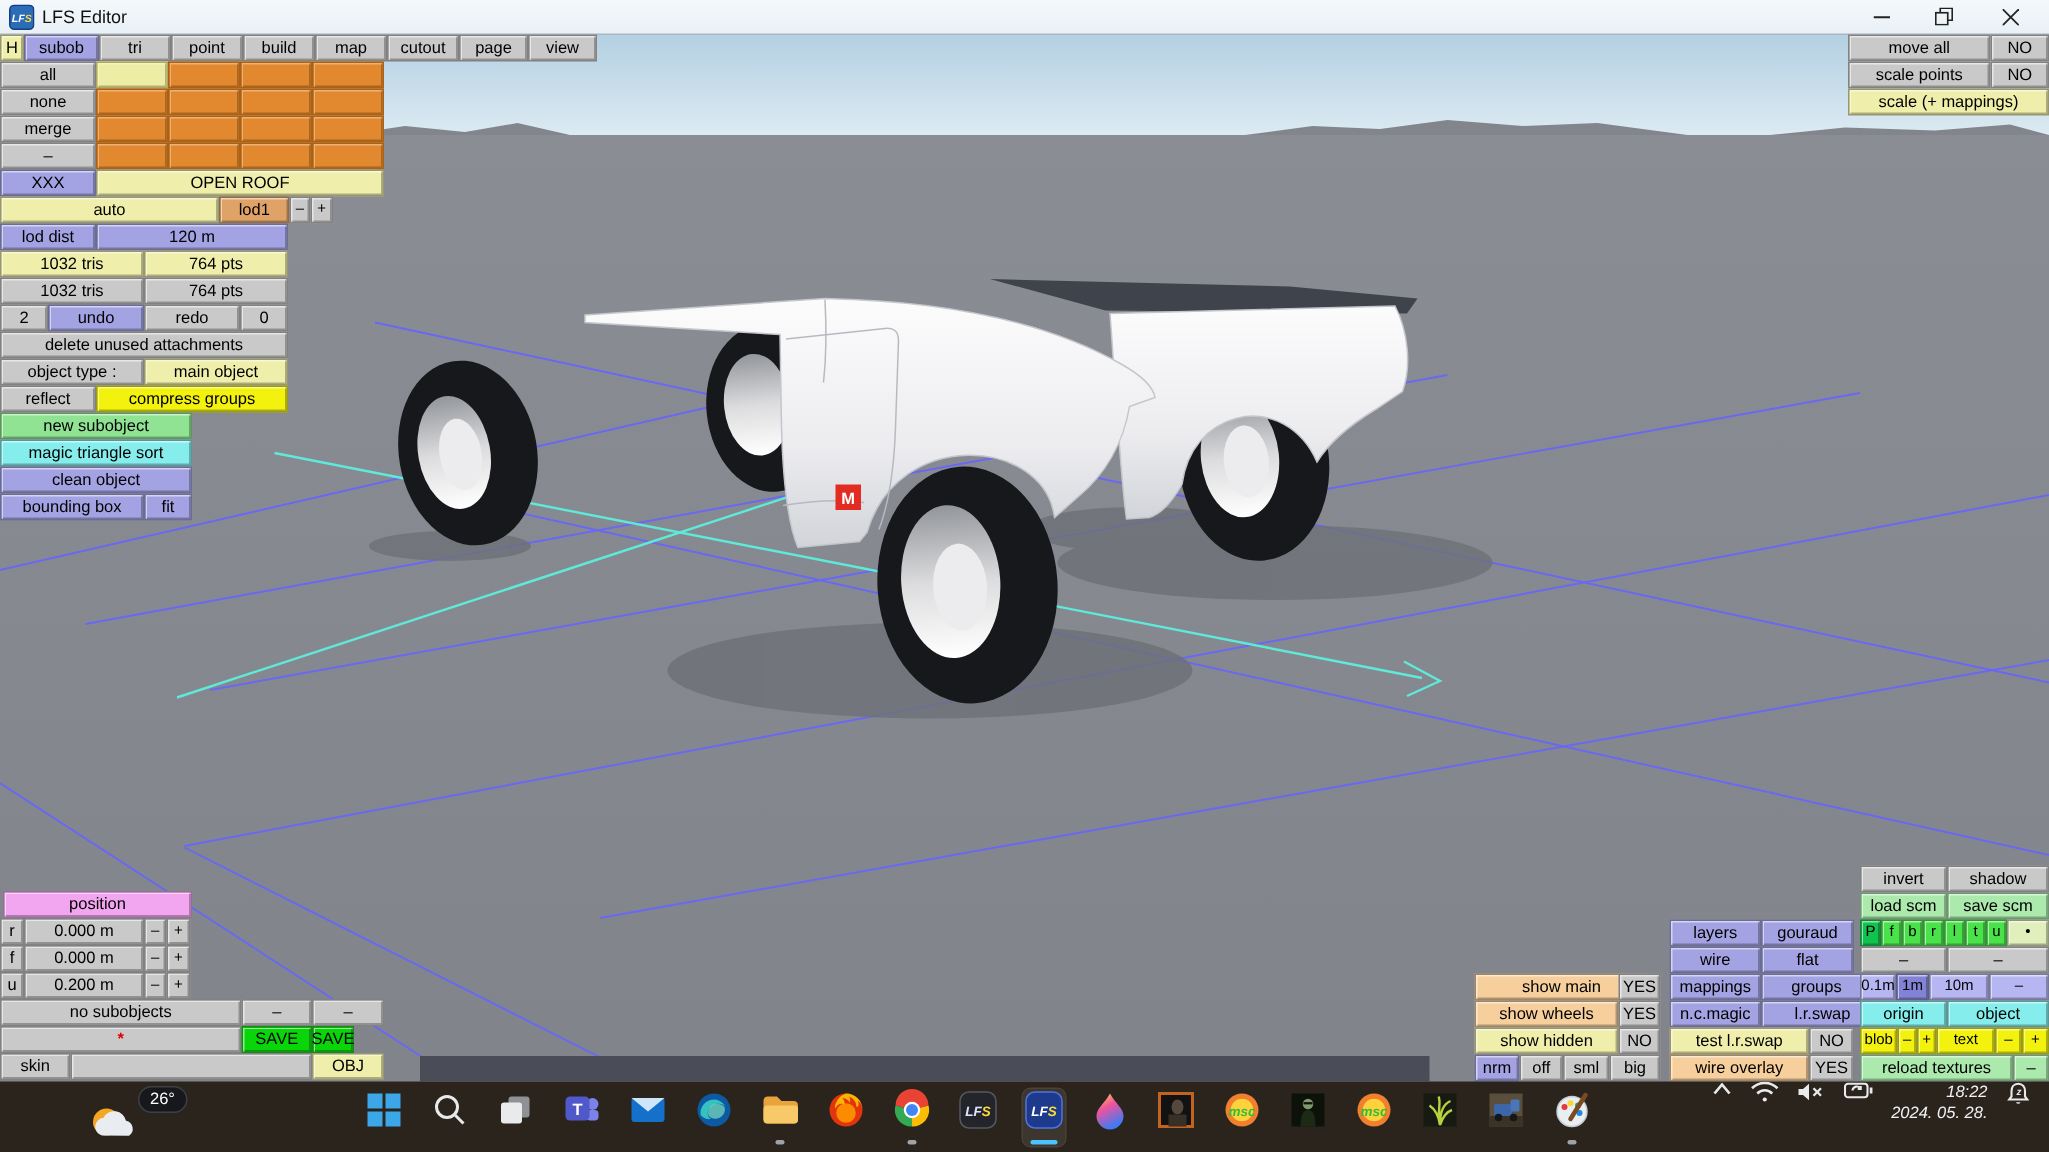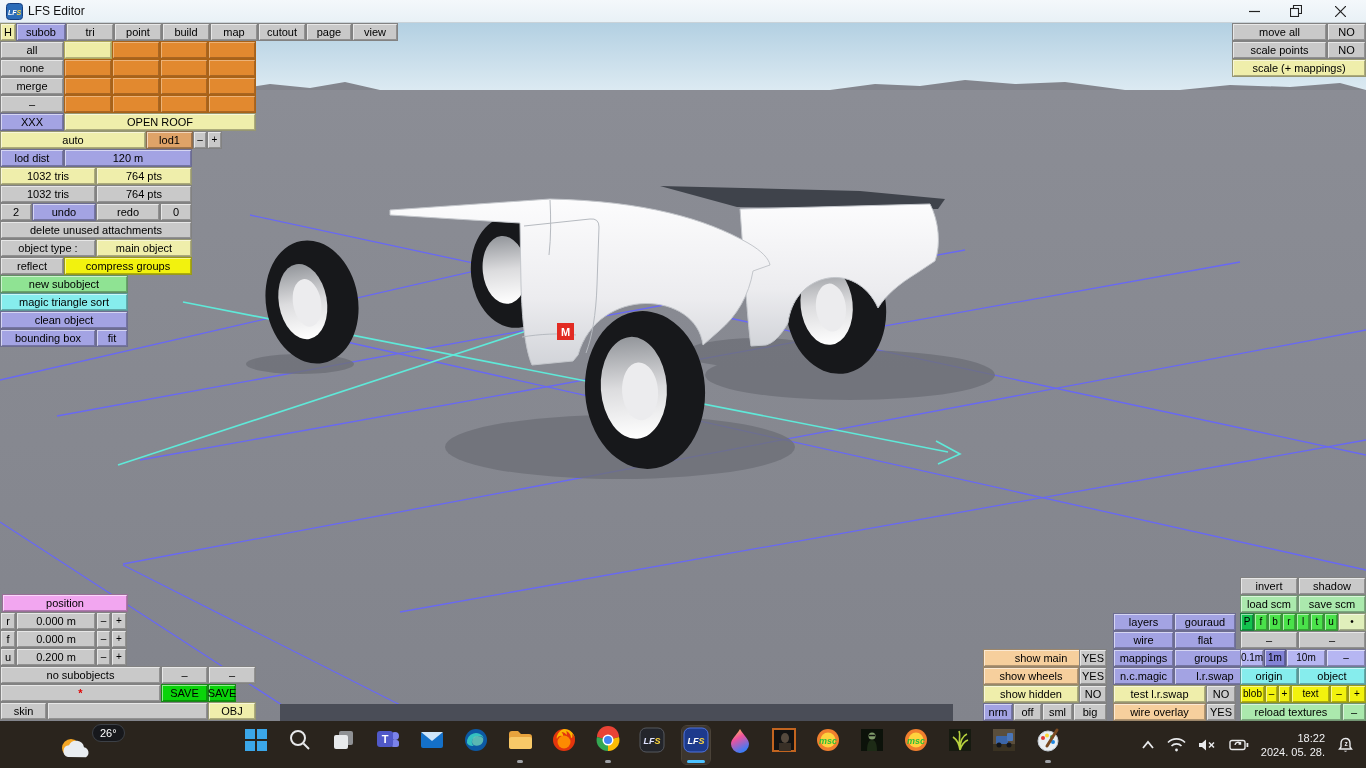--- a/index.html
+++ b/index.html
@@ -35,21 +35,21 @@
   .tb-item{position:relative;width:28px;height:38px;display:flex;justify-content:center;}
   .tb-item svg{width:28px;height:28px;}
   .tb-item.active{background:#3d362e;border-radius:5px;outline:1px solid #4a4238;}
   .run-dot{position:absolute;bottom:1px;left:50%;transform:translateX(-50%);
     width:6px;height:3px;border-radius:2px;background:#9fa2a6;}
   .active-bar{position:absolute;bottom:1px;left:50%;transform:translateX(-50%);
     width:18px;height:3px;border-radius:2px;background:#4cc2ff;}
   .weather{position:absolute;left:56px;top:2px;width:92px;height:43px;}
   .temp-badge{position:absolute;left:36px;top:1px;padding:2px 7px;background:rgba(22,24,28,.92);
     border:1px solid #3c4046;border-radius:10px;color:#fff;font-size:11px;}
-  .tray{position:absolute;right:12px;top:0;height:47px;display:flex;align-items:center;gap:12px;}
+  .tray{position:absolute;right:12px;top:0;height:47px;display:flex;gap:12px;font-style:italic;}
   .clock{color:#f1f2f4;font-size:11px;text-align:right;line-height:14px;}
   .tray svg{display:block;}
 </style>
 </head>
 <body>
 
 <div class="screen">
 
   <svg style="position:absolute;left:0;top:23px;" width="1366" height="698" viewBox="0 0 1366 698">
     <defs>

